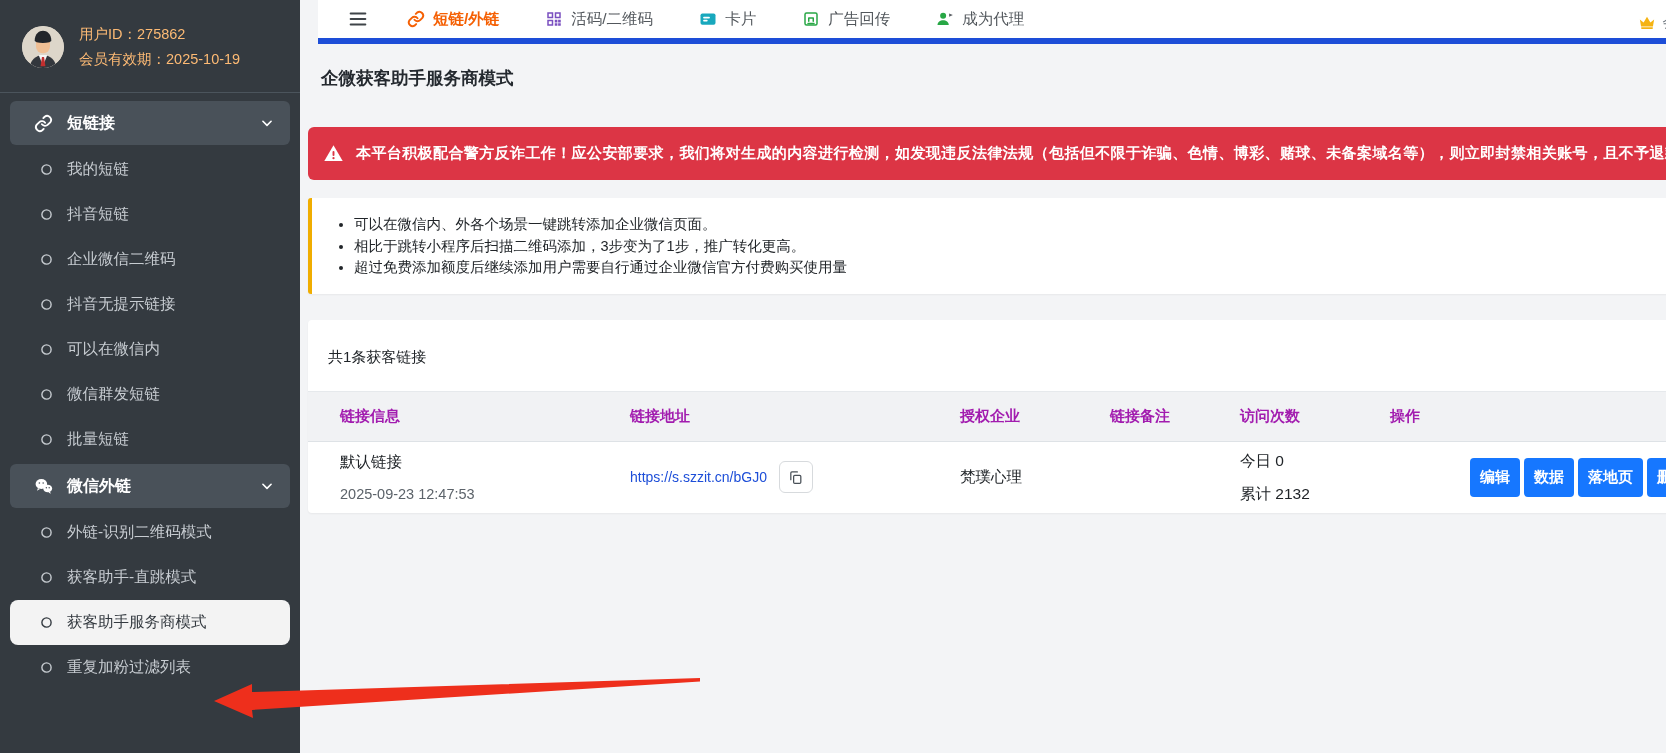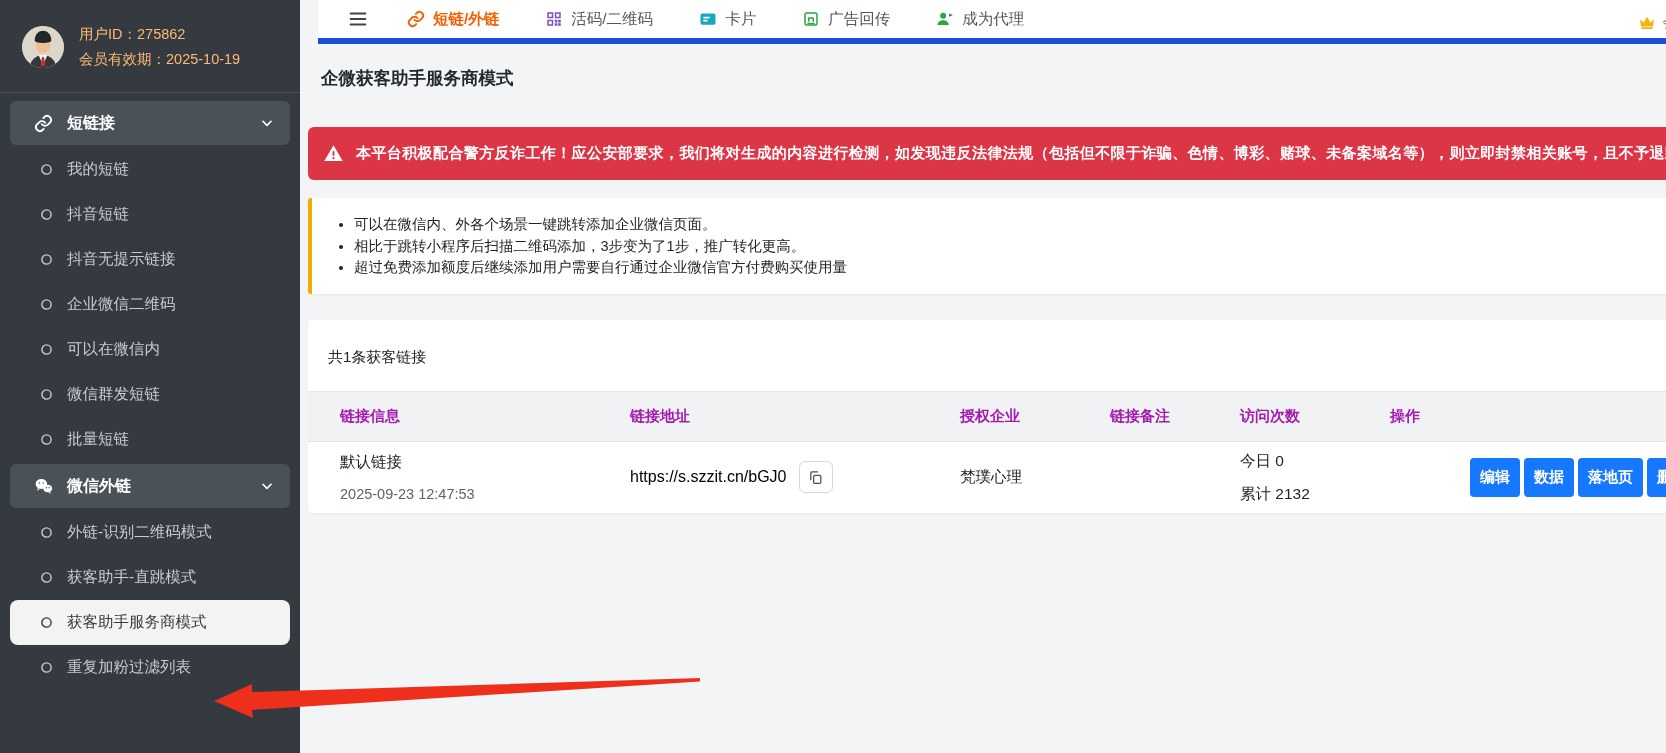--- a/index.html
+++ b/index.html
@@ -55,21 +55,21 @@
   table.links { width:100%; border-collapse:collapse; table-layout:fixed; }
   table.links col.c1 { width:322px; } table.links col.c2 { width:330px; }
   table.links col.c3 { width:150px; } table.links col.c4 { width:130px; }
   table.links col.c5 { width:150px; } table.links col.c6 { width:286px; }
   table.links thead th { background:#f1f2f4; border-top:1px solid #e6e9ec; border-bottom:1px solid #dee2e6; height:50px; font-size:15px; font-weight:bold; color:#a21caf; text-align:left; padding:0; }
   table.links th:first-child, table.links td:first-child { padding-left:32px; }
   table.links tbody td { height:72px; vertical-align:middle; padding:0; font-size:15.5px; color:#212529; }
   .cell-name { line-height:22px; }
   .cell-date { margin-top:11px; font-size:14.5px; color:#5c636a; line-height:20px; }
   .link-wrap { display:flex; align-items:center; }
-  .short-url { color:#000000; text-decoration:none; font-size:16px; }
+  .short-url { color:#1d4ed8; text-decoration:none; font-size:14px; }
   .copy-btn { margin-left:12px; width:34px; height:32px; border:1px solid #d7dadd; border-radius:6px; background:#fff; display:inline-flex; align-items:center; justify-content:center; color:#495057; cursor:pointer; }
   .copy-btn svg { width:15px; height:15px; }
   .visit-line { line-height:22px; }
   .visit-line + .visit-line { margin-top:11px; }
   .actions { display:flex; align-items:center; margin-left:80px; }
   .btn { background:#1677ff; color:#fff; border:none; border-radius:4px; font-size:15px; font-weight:bold; font-family:inherit; padding:10px 10px; margin-right:4px; cursor:pointer; white-space:nowrap; }
 
   
   .anno-arrow { position:absolute; left:200px; top:665px; width:520px; height:60px; z-index:9; pointer-events:none; }
 </style>
@@ -124,29 +124,29 @@
             </svg>
           </span>
           <span>抖音短链</span>
         </div>
       <div class="menu-item">
           <span class="dot">
             <svg viewBox="0 0 24 24" fill="none" stroke="currentColor" stroke-width="2.6">
               <circle cx="12" cy="12" r="8.5"></circle>
             </svg>
           </span>
+          <span>企业微信二维码</span>
+        </div>
+      <div class="menu-item">
+          <span class="dot">
+            <svg viewBox="0 0 24 24" fill="none" stroke="currentColor" stroke-width="2.6">
+              <circle cx="12" cy="12" r="8.5"></circle>
+            </svg>
+          </span>
           <span>抖音无提示链接</span>
-        </div>
-      <div class="menu-item">
-          <span class="dot">
-            <svg viewBox="0 0 24 24" fill="none" stroke="currentColor" stroke-width="2.6">
-              <circle cx="12" cy="12" r="8.5"></circle>
-            </svg>
-          </span>
-          <span>企业微信二维码</span>
         </div>
       <div class="menu-item">
           <span class="dot">
             <svg viewBox="0 0 24 24" fill="none" stroke="currentColor" stroke-width="2.6">
               <circle cx="12" cy="12" r="8.5"></circle>
             </svg>
           </span>
           <span>可以在微信内</span>
         </div>
       <div class="menu-item">

